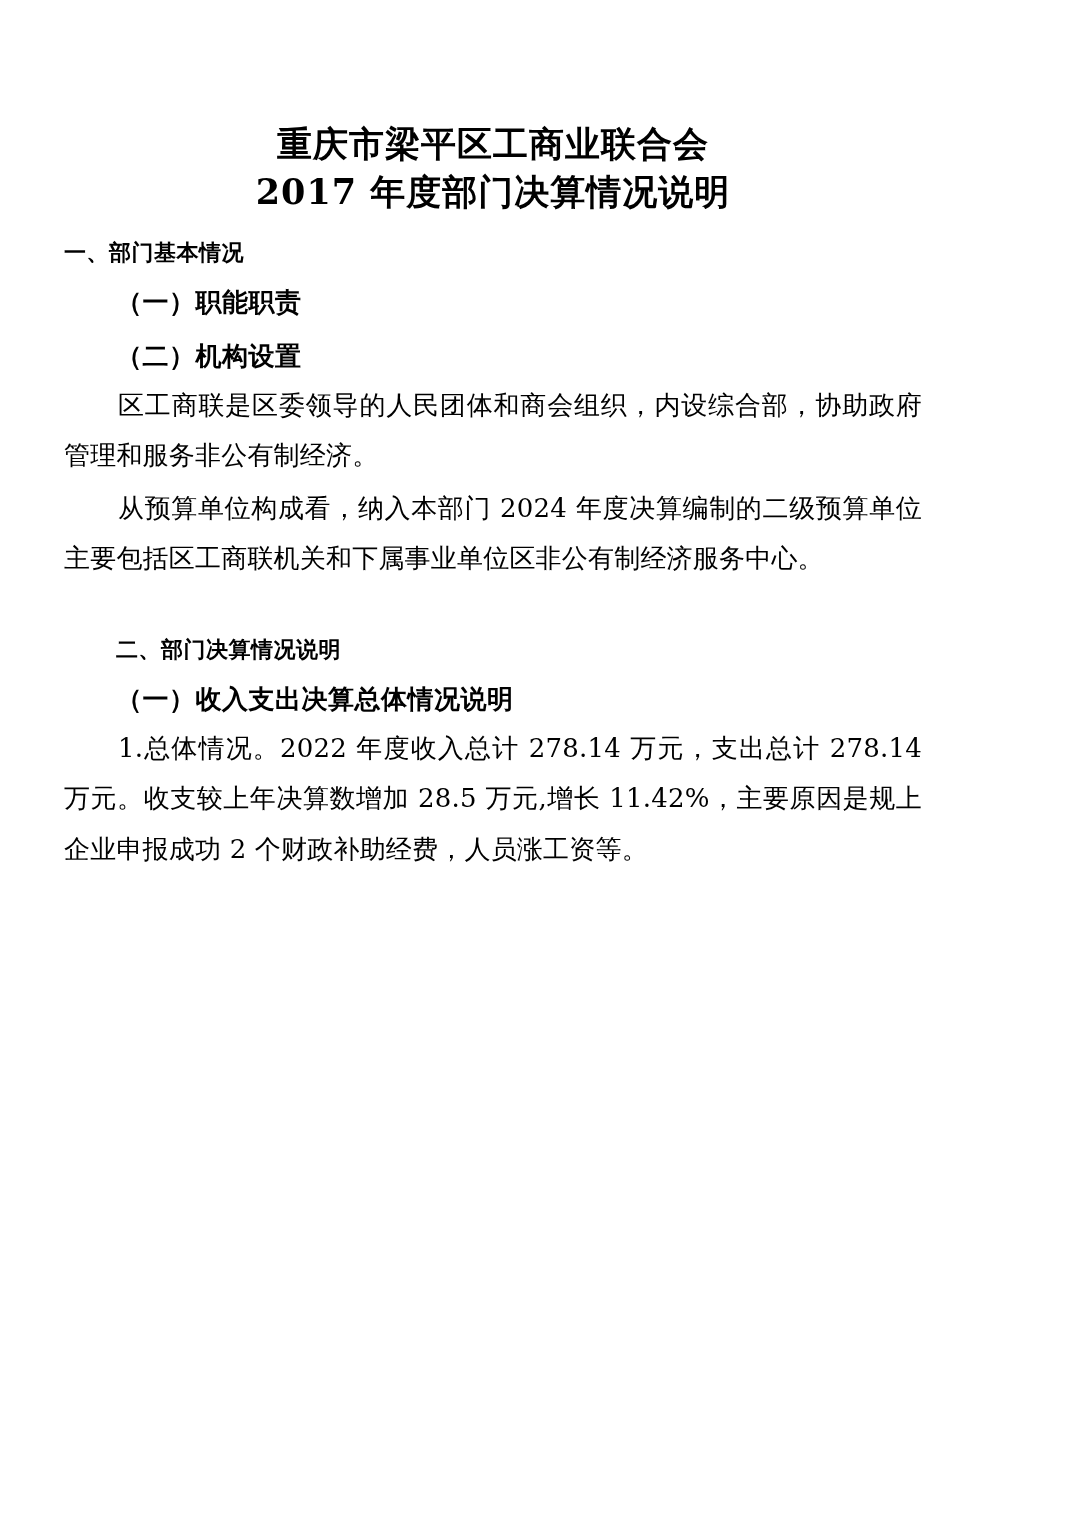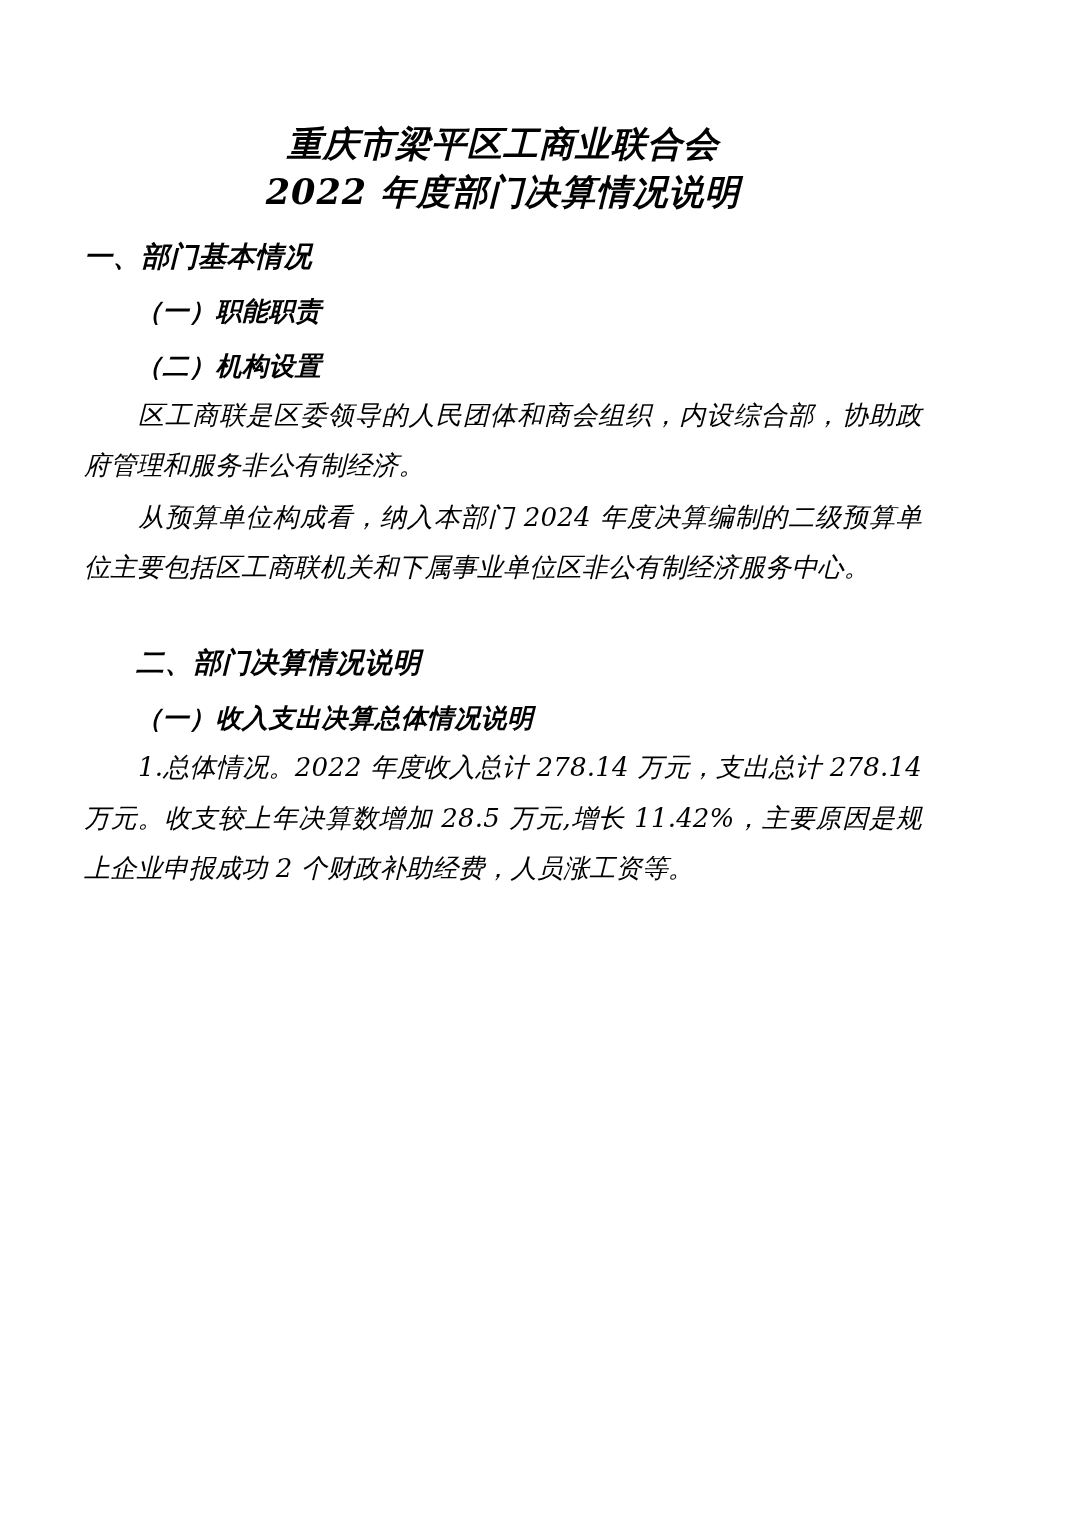--- a/index.html
+++ b/index.html
@@ -11,39 +11,38 @@
     width: 1074px;
     height: 1520px;
     font-family: "DejaVu Serif", "Liberation Serif", serif;
     color: #000000;
     -webkit-font-smoothing: antialiased;
   }
   .page {
     box-sizing: border-box;
     width: 1074px;
     height: 1520px;
-    padding: 120px 152px 60px 84px;
+    padding: 120px 152px 60px 64px;
     position: relative;
-    font-style: italic;
   }
   .doc-title {
     text-align: center;
     font-family: "DejaVu Serif", "Liberation Serif", serif;
     font-weight: bold;
     font-size: 35px;
     line-height: 1.38;
     letter-spacing: 1px;
     margin: 0 0 14px 0;
   }
   .doc-title .line {
     display: block;
   }
   .h1 {
     font-weight: bold;
-    font-size: 28px;
+    font-size: 22px;
     line-height: 1.6;
     margin: 18px 0 4px 0;
     letter-spacing: 0.5px;
   }
   .h1.indent {
     text-indent: 52px;
     margin-top: 39px;
   }
   .h2 {
     font-weight: bold;
@@ -64,21 +63,21 @@
   }
   .spacer-sm { height: 8px; }
 </style>
 </head>
 <body>
 
 <div class="page">
 
   <div class="doc-title">
     <span class="line">重庆市梁平区工商业联合会</span>
-    <span class="line">2022 年度部门决算情况说明</span>
+    <span class="line">2017 年度部门决算情况说明</span>
   </div>
 
   <div class="h1">一、部门基本情况</div>
 
   <div class="h2">（一）职能职责</div>
 
   <div class="h2">（二）机构设置</div>
   <p class="para">区工商联是区委领导的人民团体和商会组织，内设综合部，协助政府管理和服务非公有制经济。</p>
 
   <p class="para">从预算单位构成看，纳入本部门 2024 年度决算编制的二级预算单位主要包括区工商联机关和下属事业单位区非公有制经济服务中心。</p>

